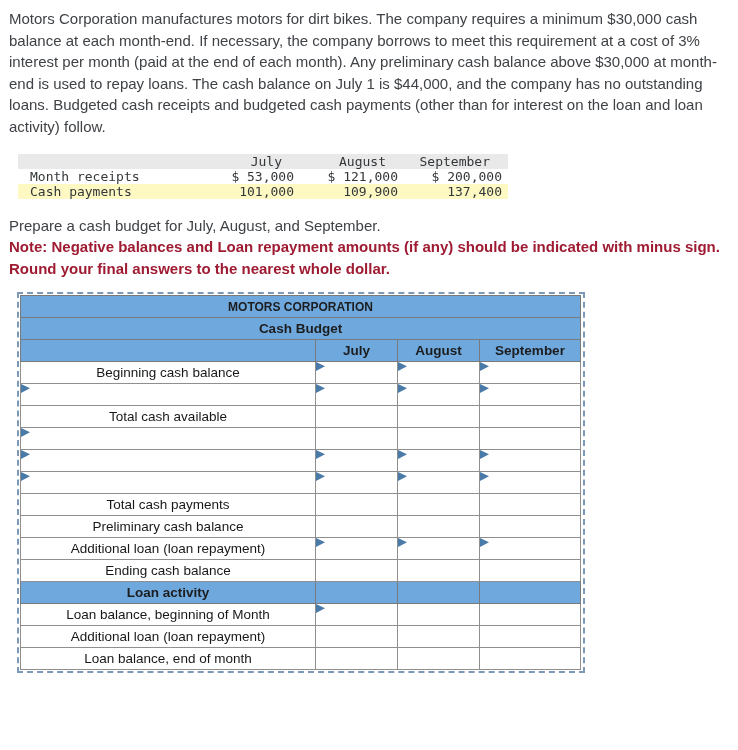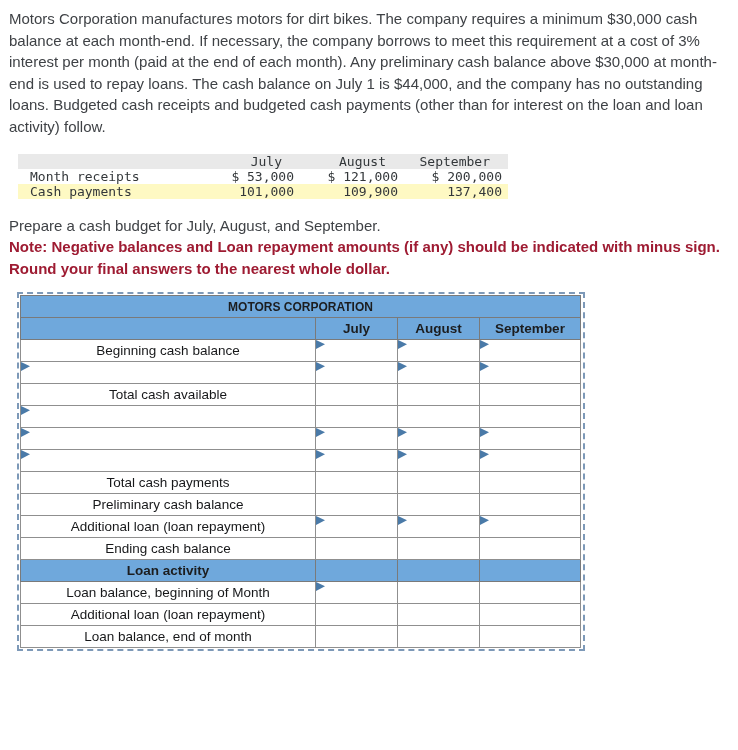--- a/index.html
+++ b/index.html
@@ -158,20 +158,23 @@
           <col class="mcol1">
           <col class="mcol2">
           <col class="mcol3">
         </colgroup>
 
       <tbody>
           <tr class="t-row">
         <td colspan="4" class="big">MOTORS CORPORATION</td>
       </tr>
       <tr class="t-row">
+        <td colspan="4">Cash Budget</td>
+      </tr>
+      <tr class="t-row">
         <td></td>
         <td>July</td>
         <td>August</td>
         <td>September</td>
       </tr>
 
       <tr>
         <td class="lbl">Beginning cash balance</td>
         <td class="in">
               <span class="flag"></span>

